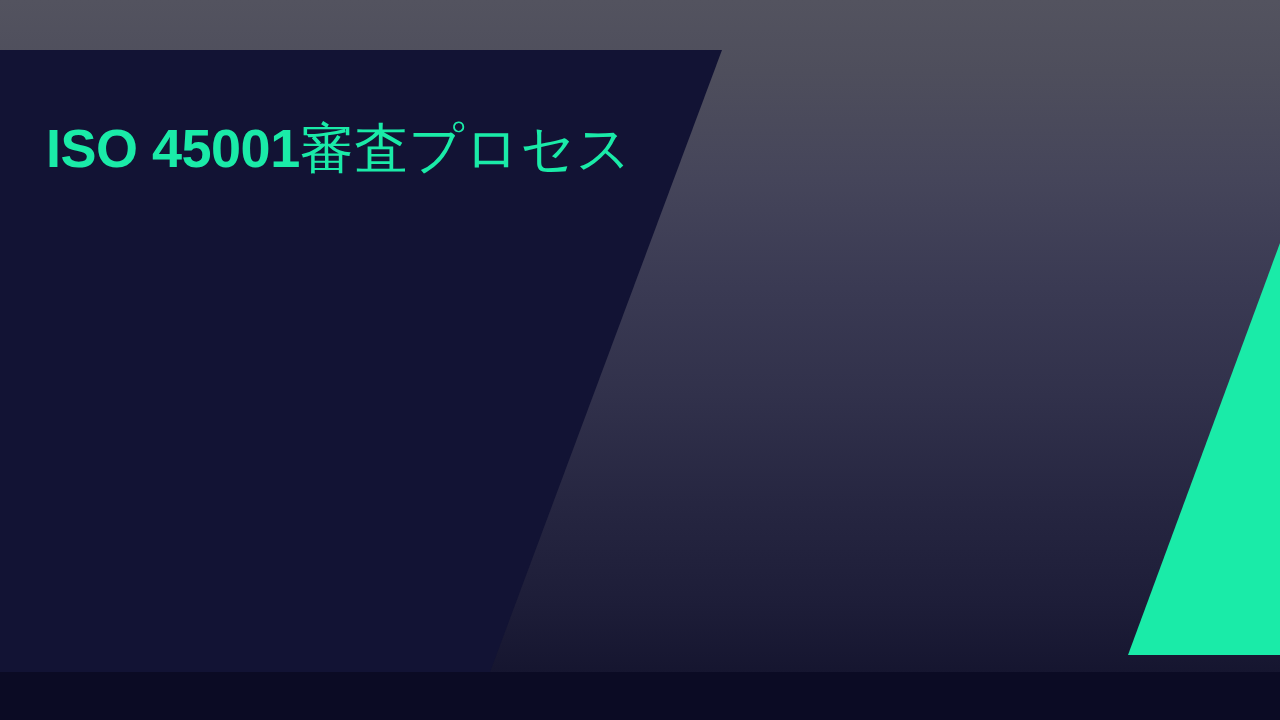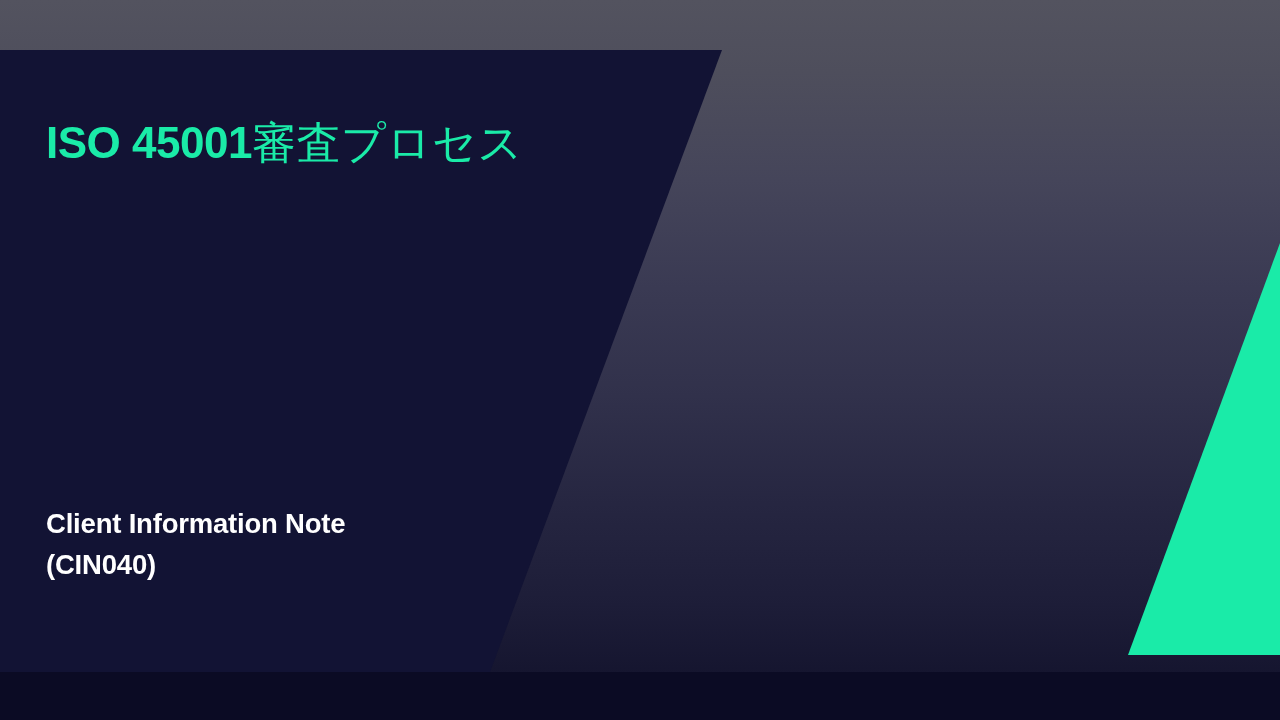--- a/index.html
+++ b/index.html
@@ -42,21 +42,21 @@
     width: 1280px;
     height: 720px;
   }
 
   
   .title {
     position: absolute;
     left: 46px;
     top: 118px;
     width: 780px;
-    font-size: 44px;
+    font-size: 54px;
     line-height: 1.12;
     font-weight: 700;
     letter-spacing: -0.5px;
     color: #1aeba8;
     white-space: nowrap;
   }
   .title .latin {
     font-family: "Liberation Sans", sans-serif;
     font-weight: 700;
   }
@@ -95,18 +95,14 @@
 
     <polygon points="1280,243 1280,655 1128,655" fill="#1aeba8"></polygon>
 
     <rect x="0" y="672" width="1280" height="48" fill="#0b0b24"></rect>
   </svg>
 
   <div class="title">
     <span class="latin">ISO 45001</span><span class="jp">審査プロセス</span>
   </div>
 
-  <div class="subtitle">
-    <span class="line">Client Information Note</span>
-    <span class="line">(CIN040)</span>
-  </div>
 
 </div>
 
 </body></html>

